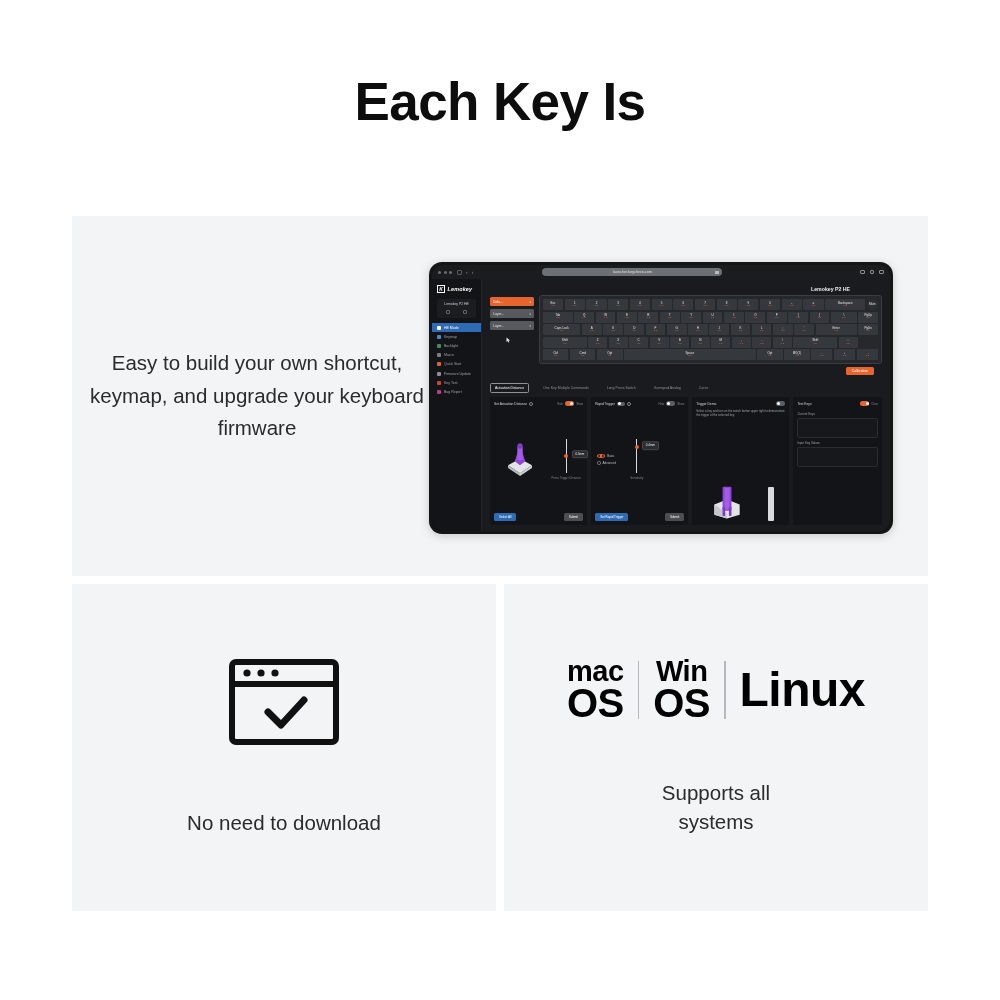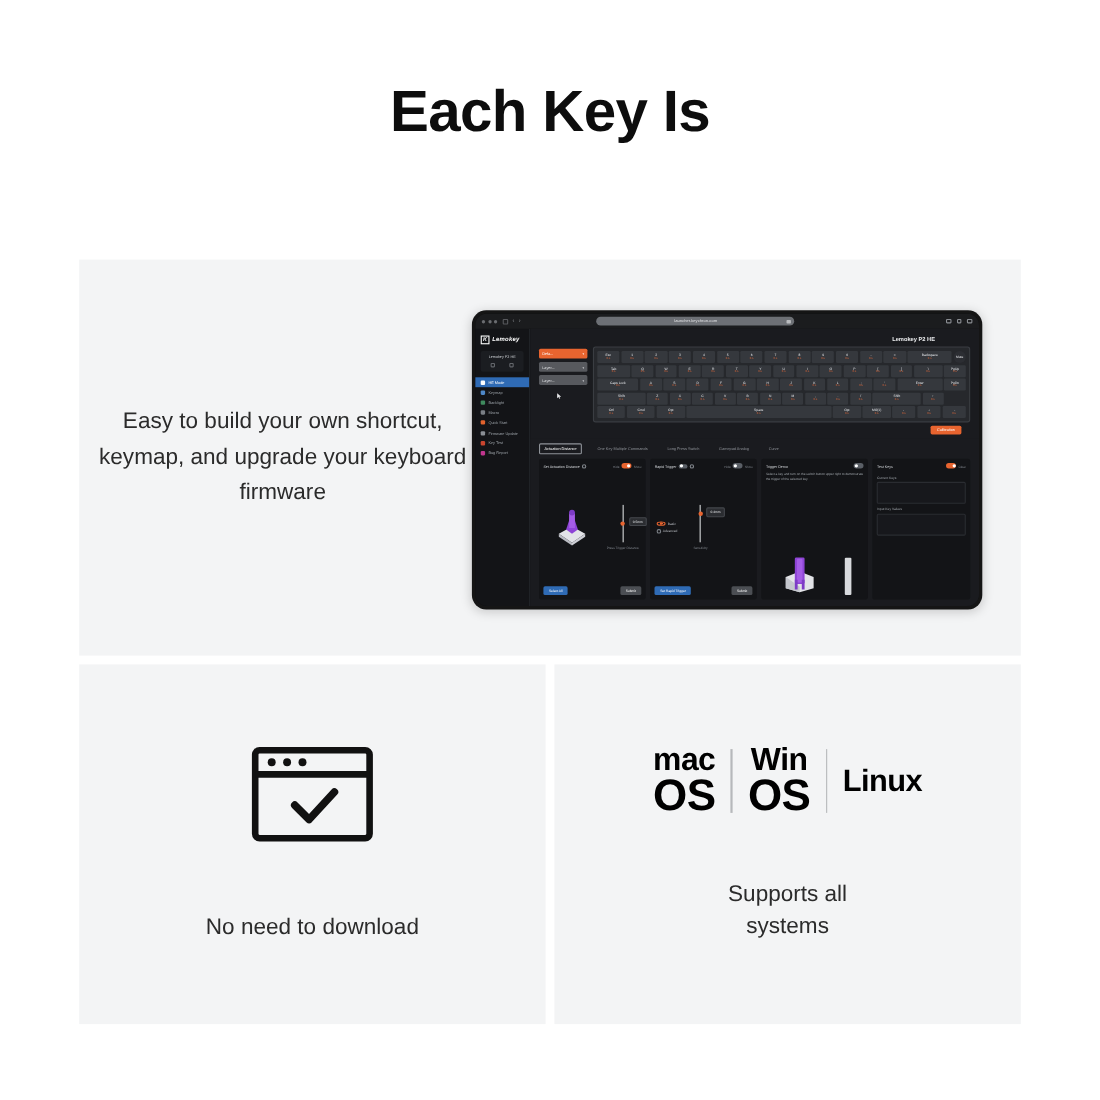--- a/index.html
+++ b/index.html
@@ -18,21 +18,21 @@
     font-size: 53px;
     line-height: 1.28;
     font-weight: 700;
     letter-spacing: -0.6px;
   }
   .headline .hl-line { display: block; }
 
   
   .grid {
     position: absolute;
-    left: 72px; top: 236px;
+    left: 72px; top: 216px;
     width: 856px;
   }
   .card {
     background: #f3f4f5;
     position: relative;
   }
   .card-top { width: 856px; height: 360px; display: flex; align-items: center; }
   .row-bottom { display: flex; gap: 8px; margin-top: 8px; }
   .card-bl { width: 424px; height: 327px; }
   .card-br { width: 424px; height: 327px; }
@@ -227,21 +227,21 @@
     display: flex; flex-direction: column;
     align-items: center; justify-content: center;
     gap: 6px;
   }
   .browser-icon { margin-bottom: 56px; }
   .bl-text { text-align: left; font-size: 20.5px; line-height: 1.45; color: #2b2b2b; }
   .oslogos { display: flex; align-items: center; gap: 14px; margin-bottom: 50px; }
   .os-stack { display: flex; flex-direction: column; align-items: center; line-height: .92; color: #000; }
   .os-top { font-size: 29px; font-weight: 700; letter-spacing: -0.5px; }
   .os-bot { font-size: 40px; font-weight: 700; letter-spacing: -0.5px; }
-  .os-single { font-size: 28px; font-weight: 700; color: #000; letter-spacing: -0.5px; }
+  .os-single { font-size: 48px; font-weight: 700; color: #000; letter-spacing: -0.5px; }
   .os-sep { width: 1.5px; height: 58px; background: #b6b8bb; }
   .br-text { text-align: center; font-size: 20.5px; line-height: 1.45; color: #2b2b2b; }
 </style>
 </head>
 <body>
 
 <div class="headline">
   <span class="hl-line">Each Key Is</span>
 </div>
 

